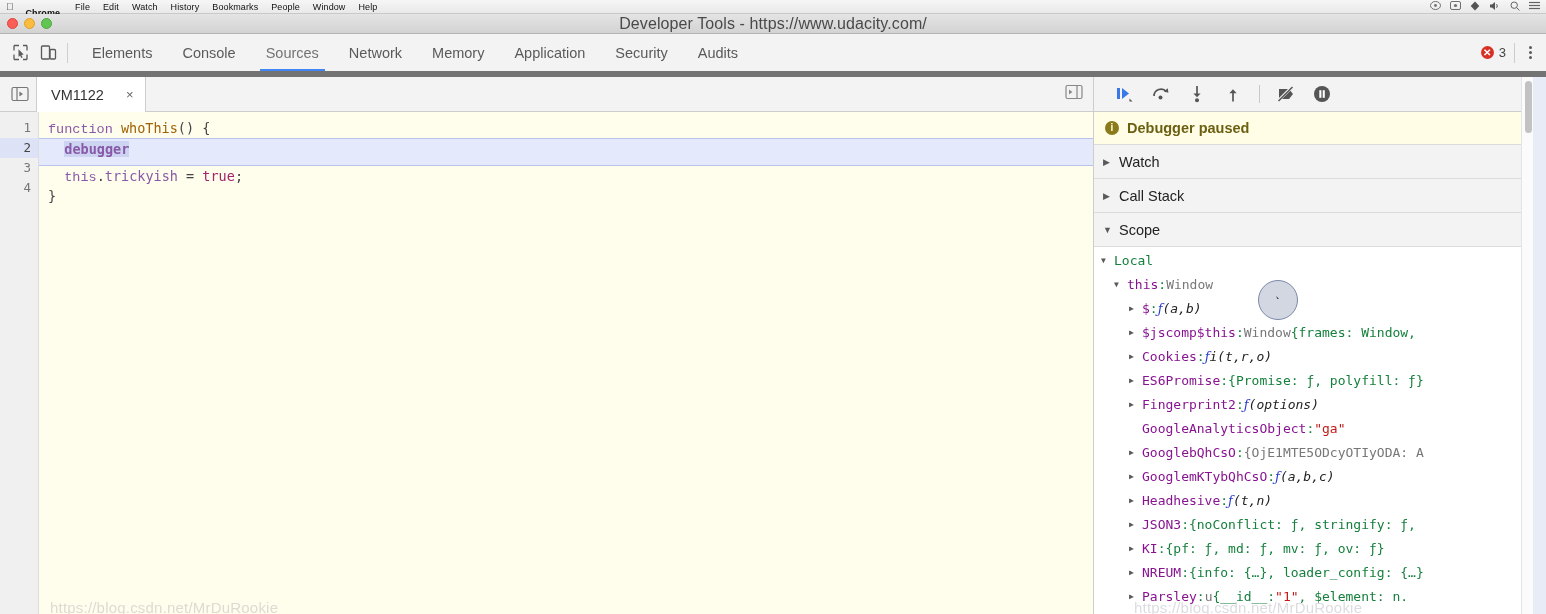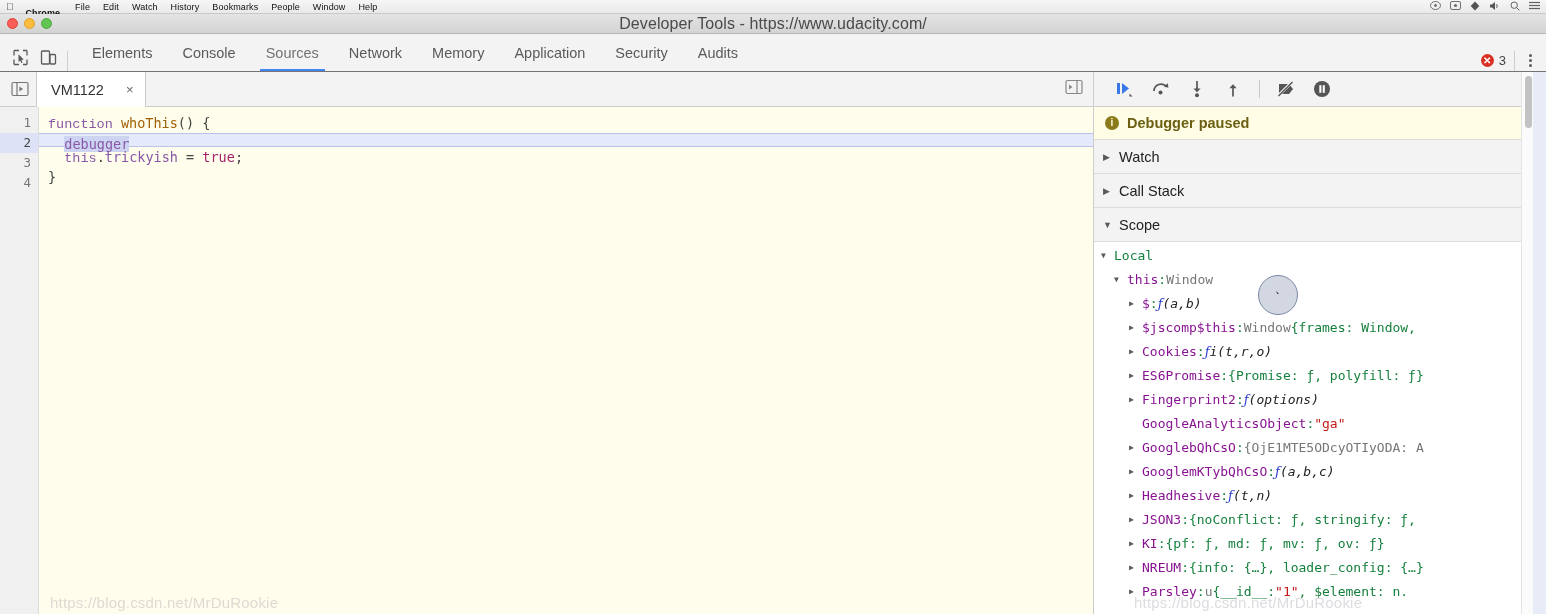--- a/index.html
+++ b/index.html
@@ -75,23 +75,23 @@
     font-size: 16px;
     color: #4a4a4a;
     letter-spacing: .1px;
     pointer-events: none;
   }
 
   
   .devtools-tabbar {
     height: 37px;
     background: #f3f3f3;
-    border-bottom: 1px solid #737373;
-    display: flex;
-    align-items: flex-end;
+    border-bottom: 6px solid #737373;
+    display: flex;
+    align-items: center;
     padding-left: 6px;
   }
   .tool-btn {
     width: 28px; height: 28px;
     display: flex; align-items: center; justify-content: center;
     color: #5a5a5a;
   }
   .tabbar-sep {
     width: 1px; height: 20px;
     background: #cfcfcf;
@@ -220,22 +220,23 @@
   .code-line {
     height: 20px;
     padding-left: 9px;
     white-space: pre;
     color: #444;
   }
   .code-line.hl {
     background: #e4e9fb;
     border-top: 1px solid #b9c3ee;
     border-bottom: 1px solid #b9c3ee;
-    height: 14px;
+    height: 28px;
     box-sizing: border-box;
+    font-weight: bold;
   }
   .kw   { color: #8959a8; font-family: Liberation Mono, monospace; }
   .fn   { color: #a16207; }
   .pun  { color: #444; }
   .prop { color: #8959a8; }
   .bool { color: #a5216b; }
   .dbg  { background: #cdd4f2; color: #8959a8; }
 
   
   .debugger-pane {

